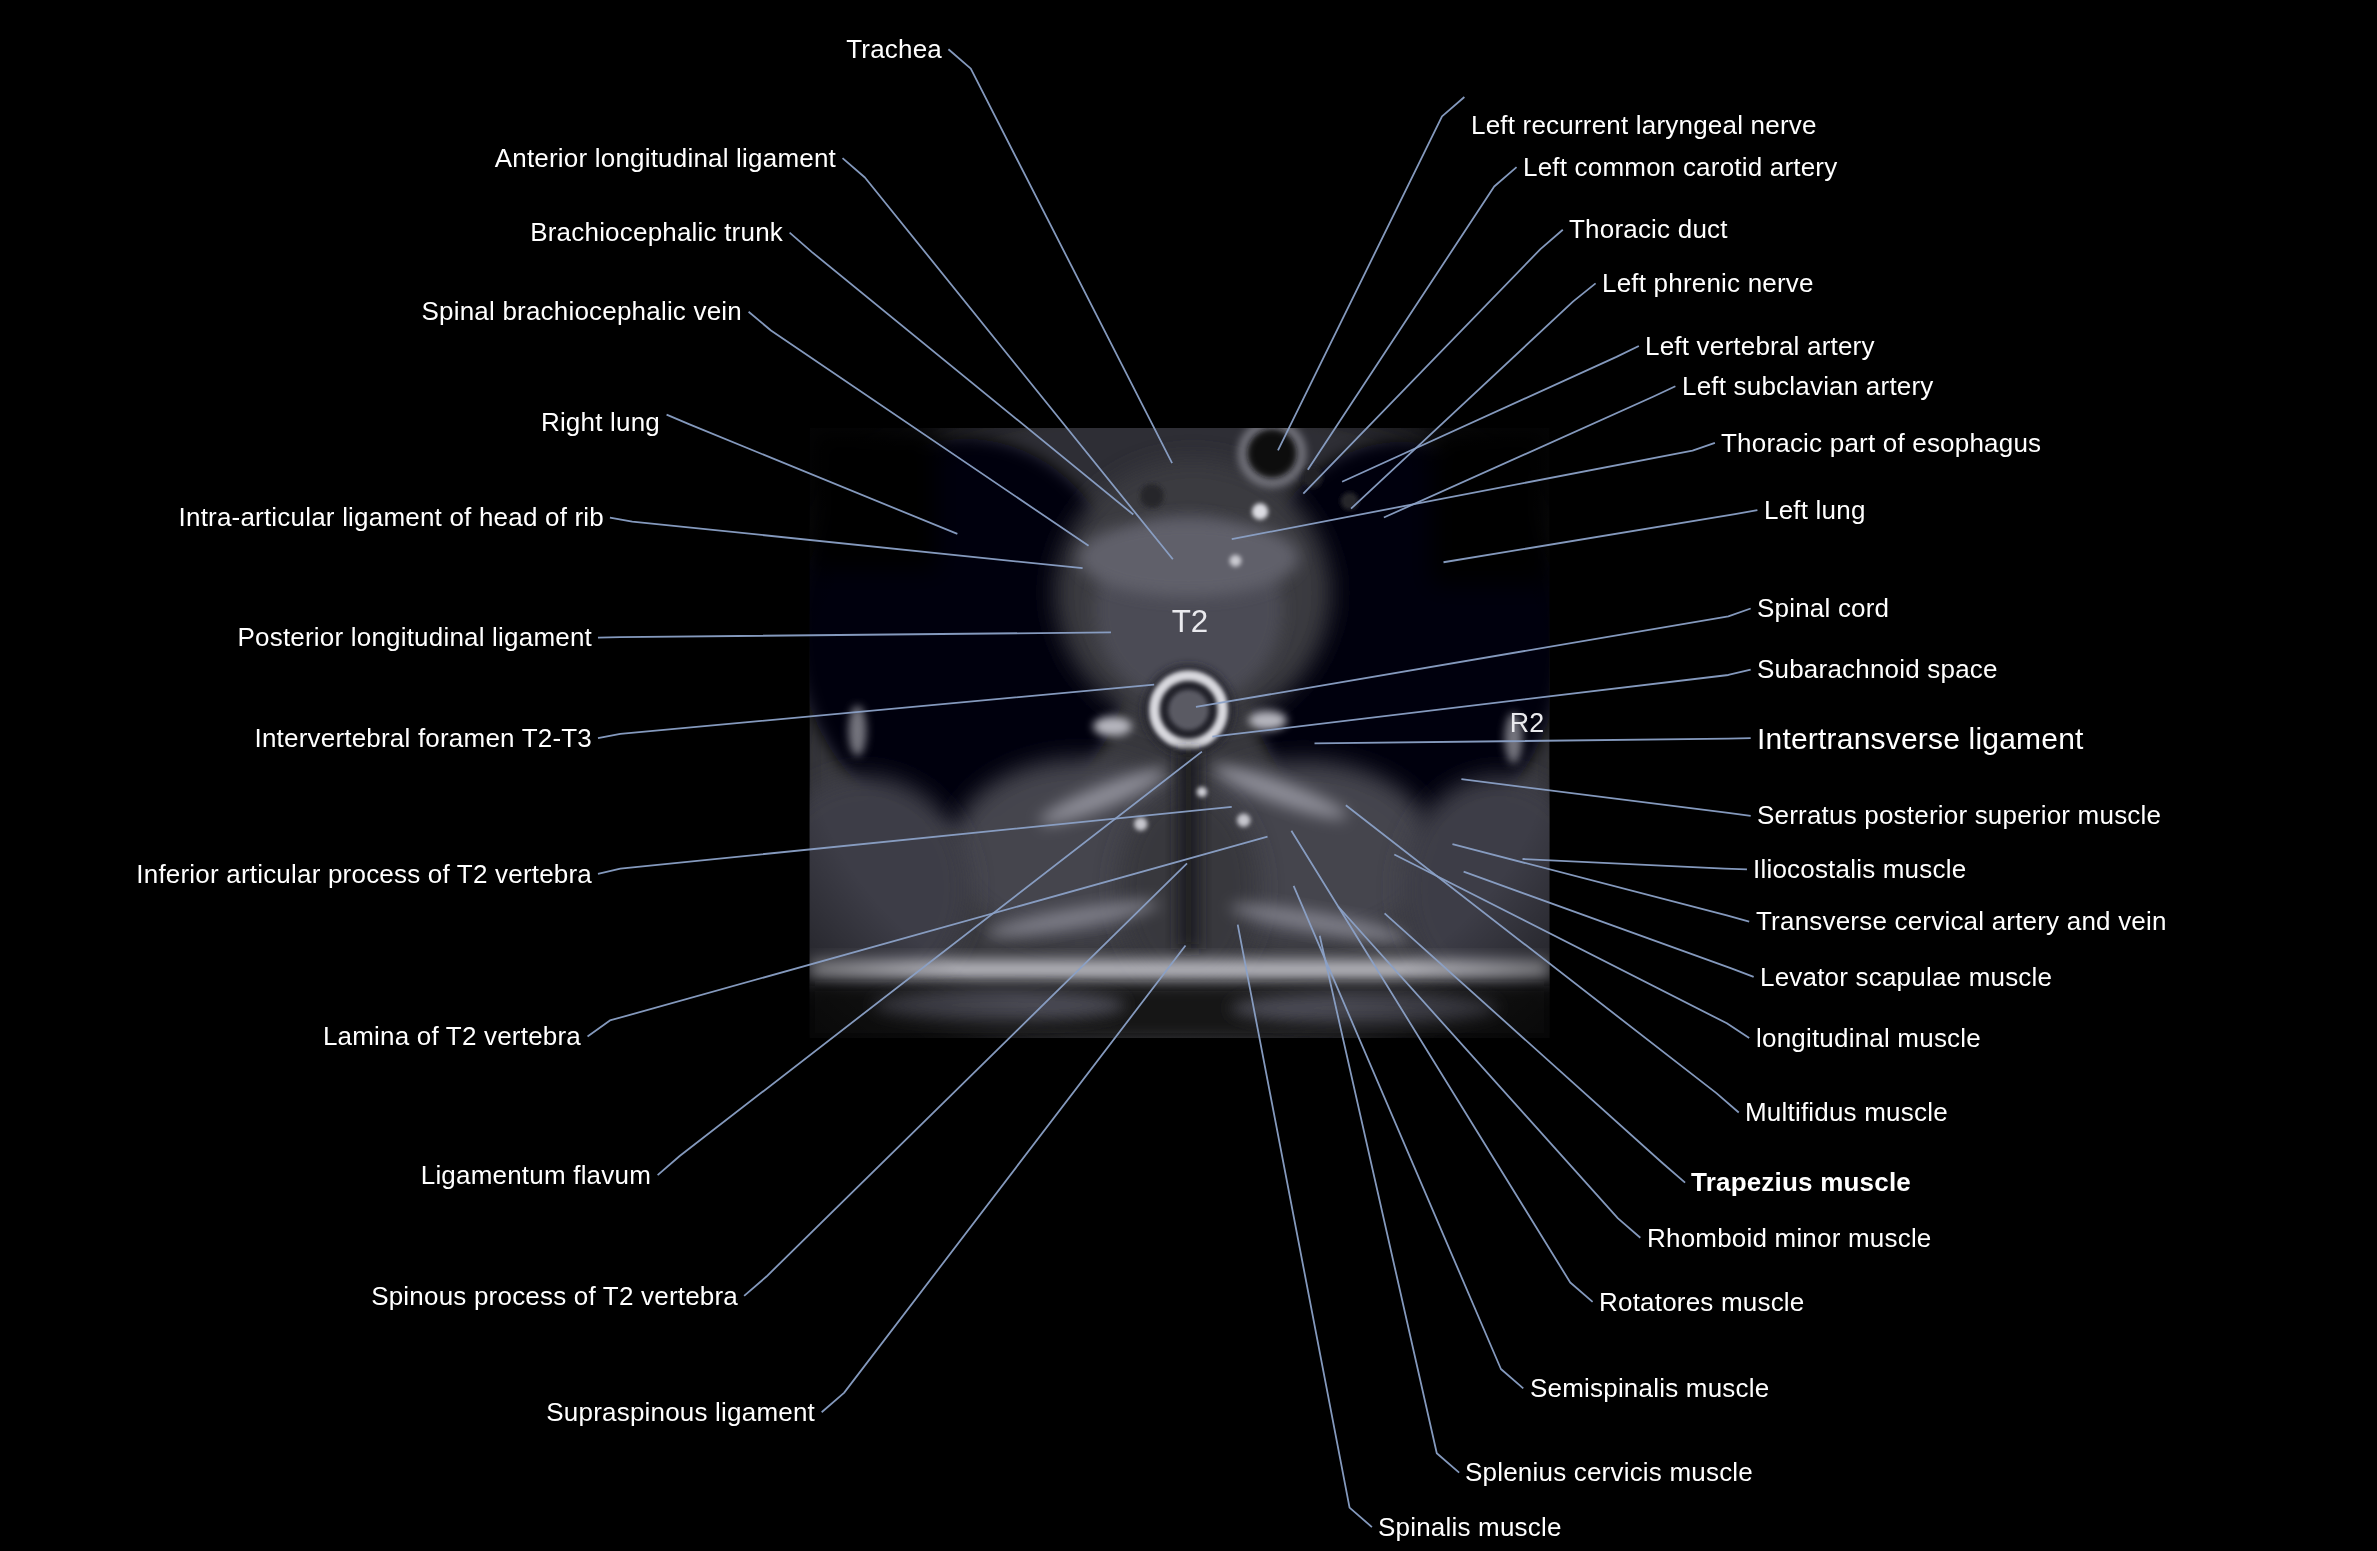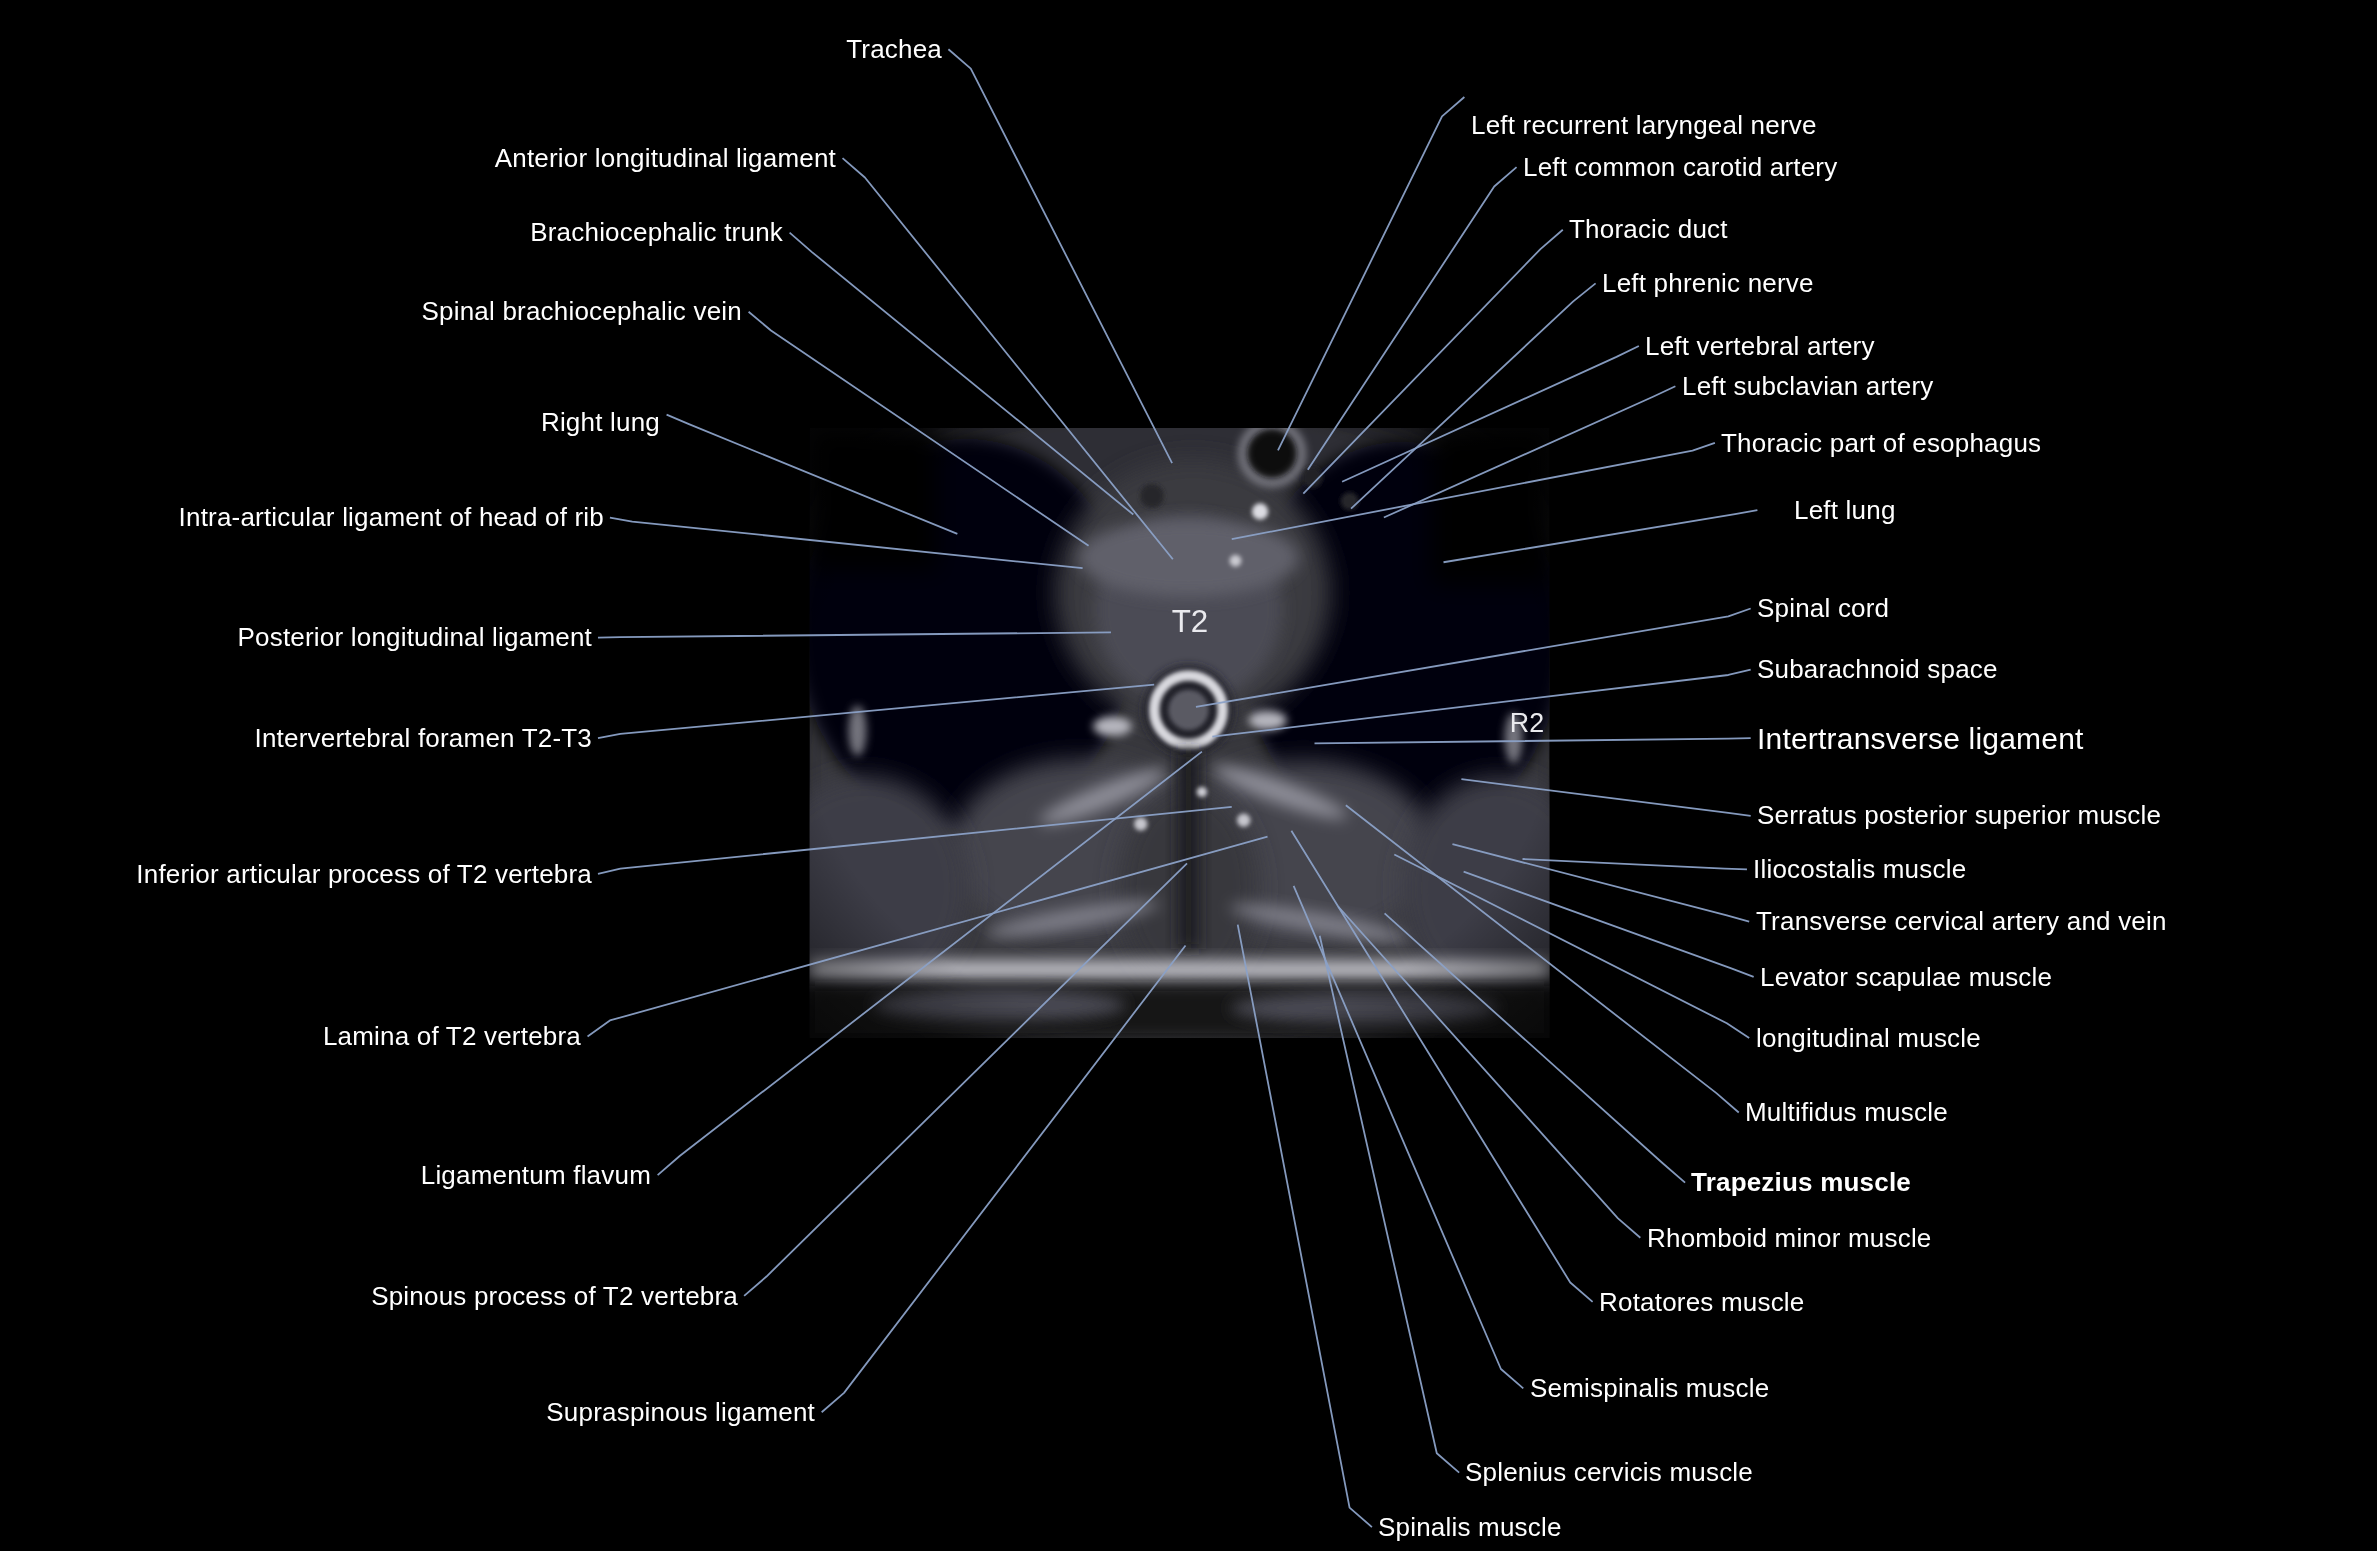--- a/index.html
+++ b/index.html
@@ -159,21 +159,21 @@
       <div class="ann-label align-right" style="font-size: 26px; color: rgb(255, 255, 255); right: 1726px; top: 1159px;">Ligamentum flavum</div>
       <div class="ann-label align-right" style="font-size: 26px; color: rgb(255, 255, 255); right: 1639px; top: 1280px;">Spinous process of T2 vertebra</div>
       <div class="ann-label align-right" style="font-size: 26px; color: rgb(255, 255, 255); right: 1562px; top: 1396px;">Supraspinous ligament</div>
       <div class="ann-label align-left" style="font-size: 26px; color: rgb(255, 255, 255); left: 1471px; top: 81px; margin-top: 28px;">Left recurrent laryngeal nerve</div>
       <div class="ann-label align-left" style="font-size: 26px; color: rgb(255, 255, 255); left: 1523px; top: 151px;">Left common carotid artery</div>
       <div class="ann-label align-left" style="font-size: 26px; color: rgb(255, 255, 255); left: 1569px; top: 213px;">Thoracic duct</div>
       <div class="ann-label align-left" style="font-size: 26px; color: rgb(255, 255, 255); left: 1602px; top: 267px;">Left phrenic nerve</div>
       <div class="ann-label align-left" style="font-size: 26px; color: rgb(255, 255, 255); left: 1645px; top: 330px;">Left vertebral artery</div>
       <div class="ann-label align-left" style="font-size: 26px; color: rgb(255, 255, 255); left: 1682px; top: 370px;">Left subclavian artery</div>
       <div class="ann-label align-left" style="font-size: 26px; color: rgb(255, 255, 255); left: 1721px; top: 427px;">Thoracic part of esophagus</div>
-      <div class="ann-label align-left" style="font-size: 26px; color: rgb(255, 255, 255); left: 1764px; top: 494px; margin-left: 30px;">Left lung</div>
+      <div class="ann-label align-left" style="font-size: 26px; color: rgb(255, 255, 255); left: 1764px; top: 494px;">Left lung</div>
       <div class="ann-label align-left" style="font-size: 26px; color: rgb(255, 255, 255); left: 1757px; top: 592px;">Spinal cord</div>
       <div class="ann-label align-left" style="font-size: 26px; color: rgb(255, 255, 255); left: 1757px; top: 653px;">Subarachnoid space</div>
       <div class="ann-label align-left" style="font-size: 30px; color: rgb(255, 255, 255); left: 1757px; top: 722px;">Intertransverse ligament</div>
       <div class="ann-label align-left" style="font-size: 26px; color: rgb(255, 255, 255); left: 1757px; top: 799px;">Serratus posterior superior muscle</div>
       <div class="ann-label align-left" style="font-size: 26px; color: rgb(255, 255, 255); left: 1753px; top: 853px;">Iliocostalis muscle</div>
       <div class="ann-label align-left" style="font-size: 26px; color: rgb(255, 255, 255); left: 1756px; top: 905px;">Transverse cervical artery and vein</div>
       <div class="ann-label align-left" style="font-size: 26px; color: rgb(255, 255, 255); left: 1760px; top: 961px;">Levator scapulae muscle</div>
       <div class="ann-label align-left" style="font-size: 26px; color: rgb(255, 255, 255); left: 1756px; top: 1022px;">longitudinal muscle</div>
       <div class="ann-label align-left" style="font-size: 26px; color: rgb(255, 255, 255); left: 1745px; top: 1096px;">Multifidus muscle</div>
       <div class="ann-label align-left" style="font-size: 26px; color: rgb(255, 255, 255); left: 1691px; top: 1166px; font-weight: bold;">Trapezius muscle</div>

